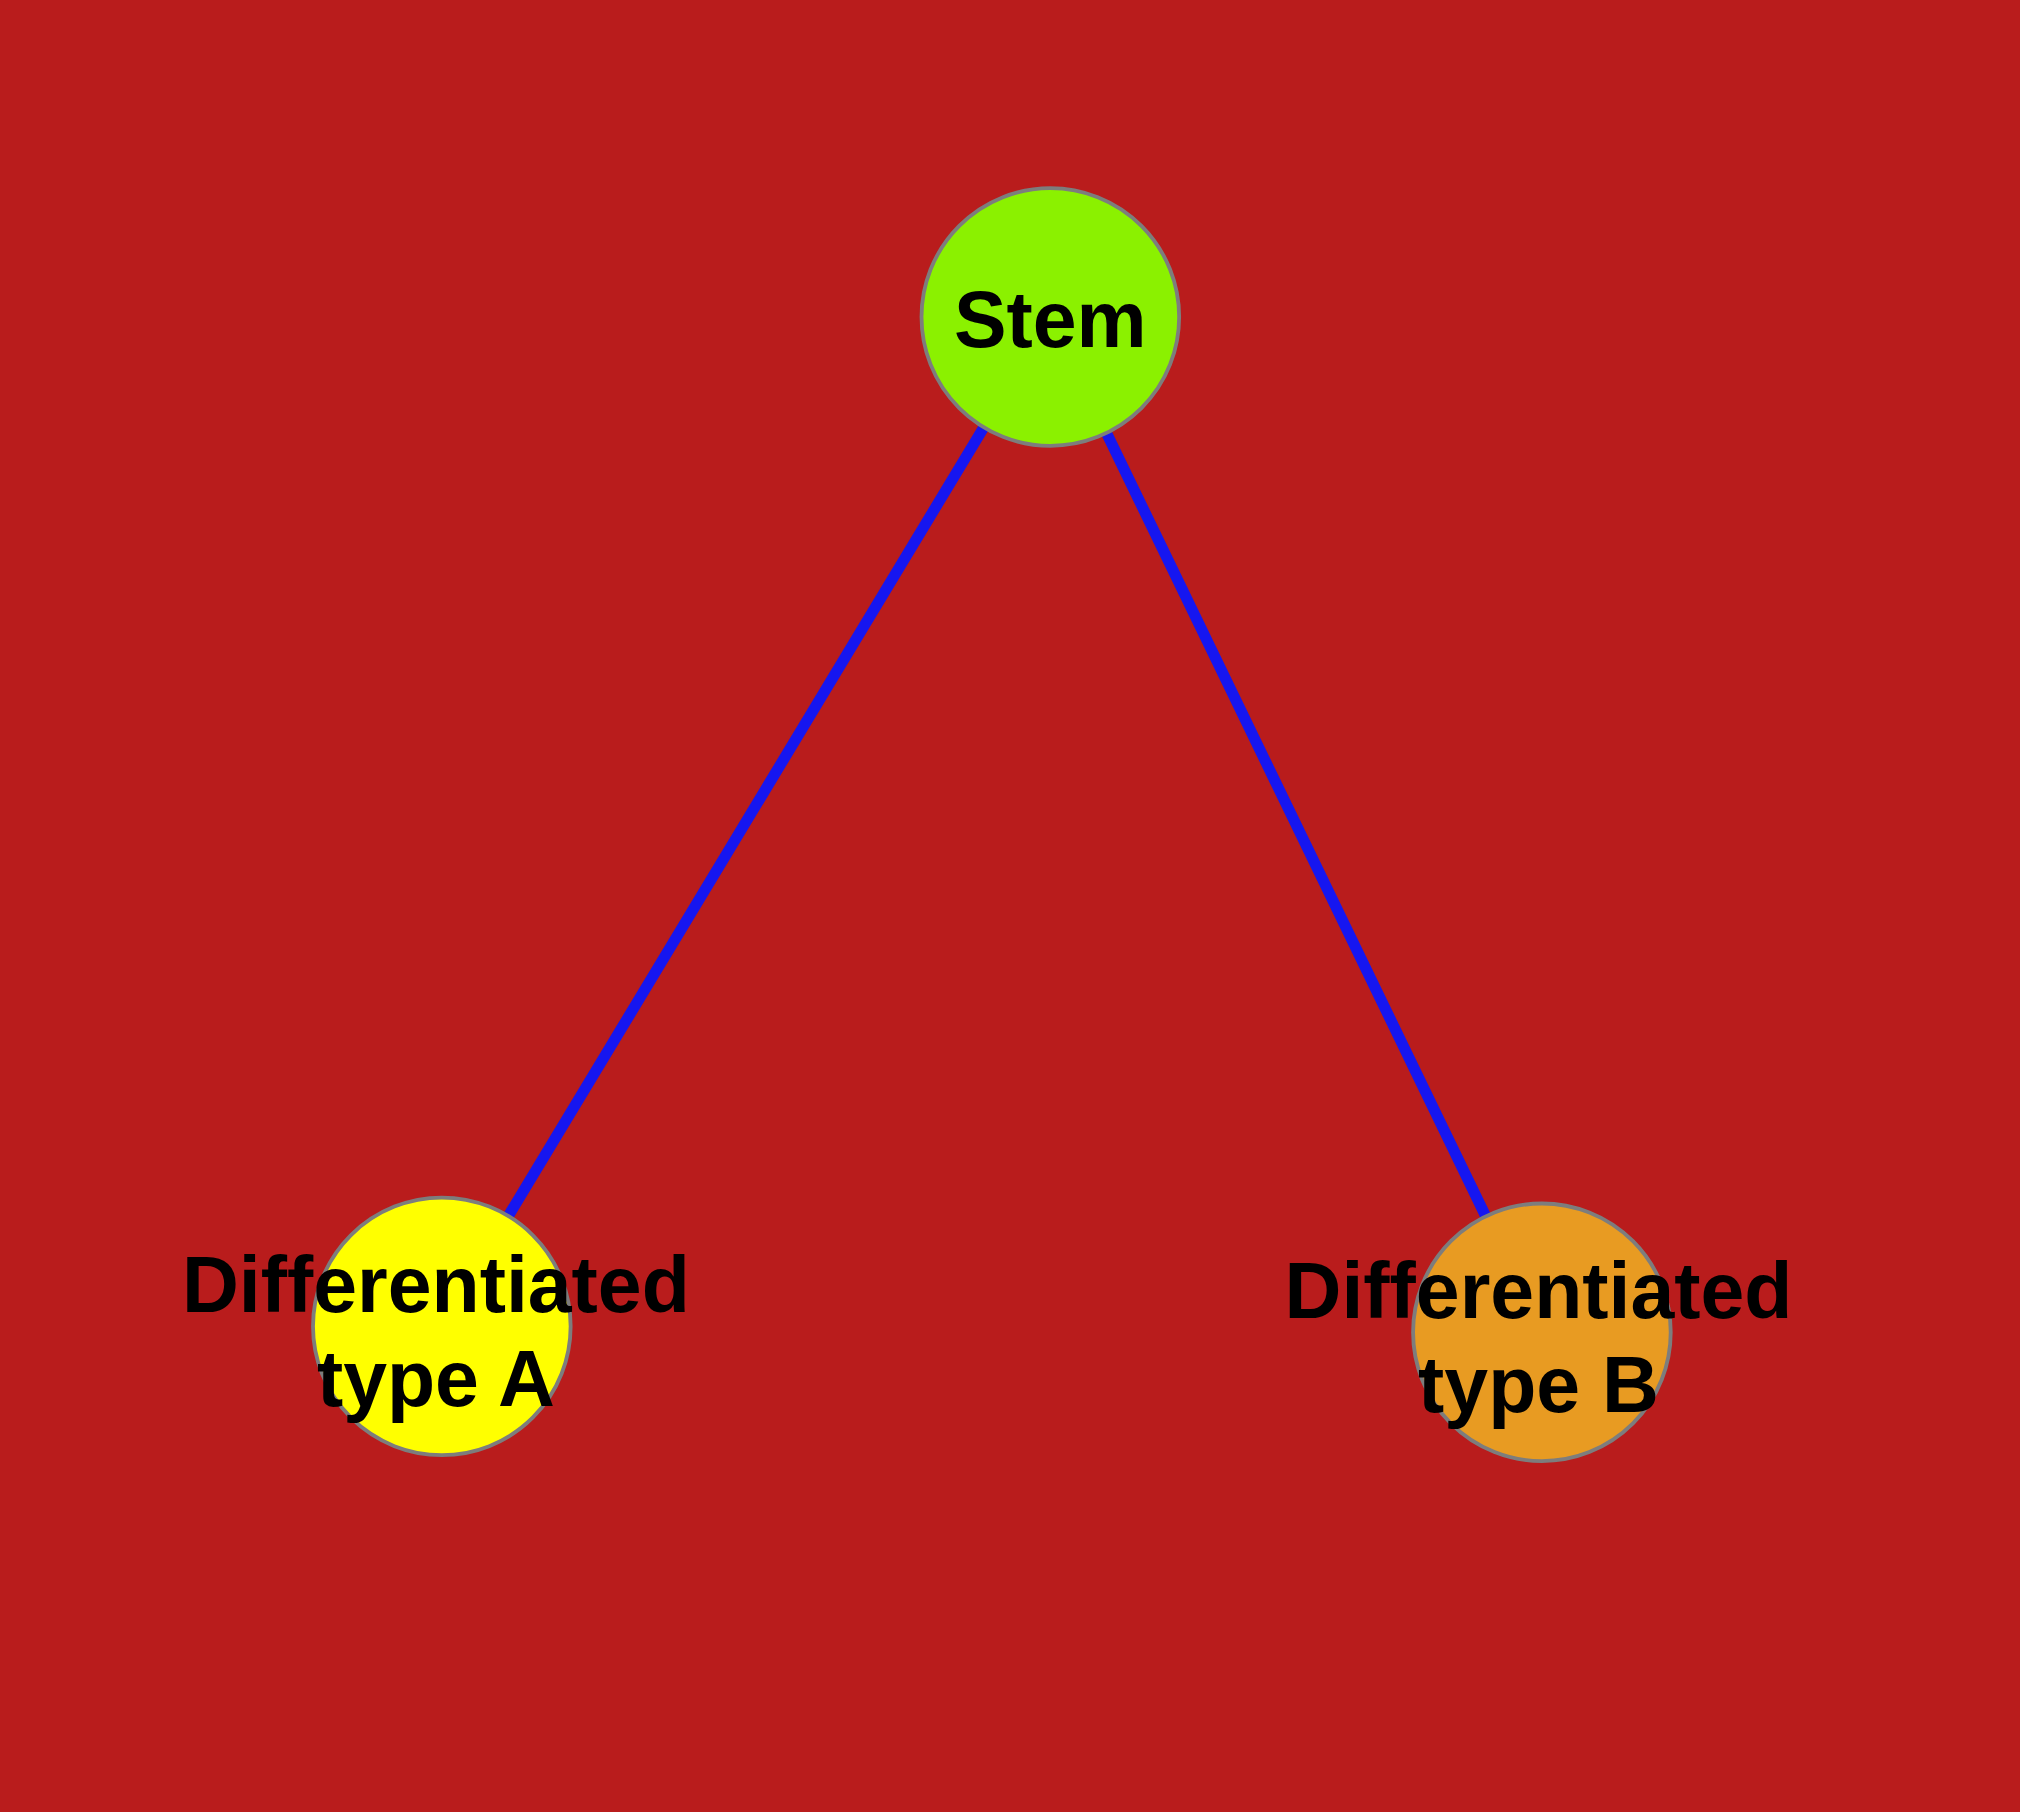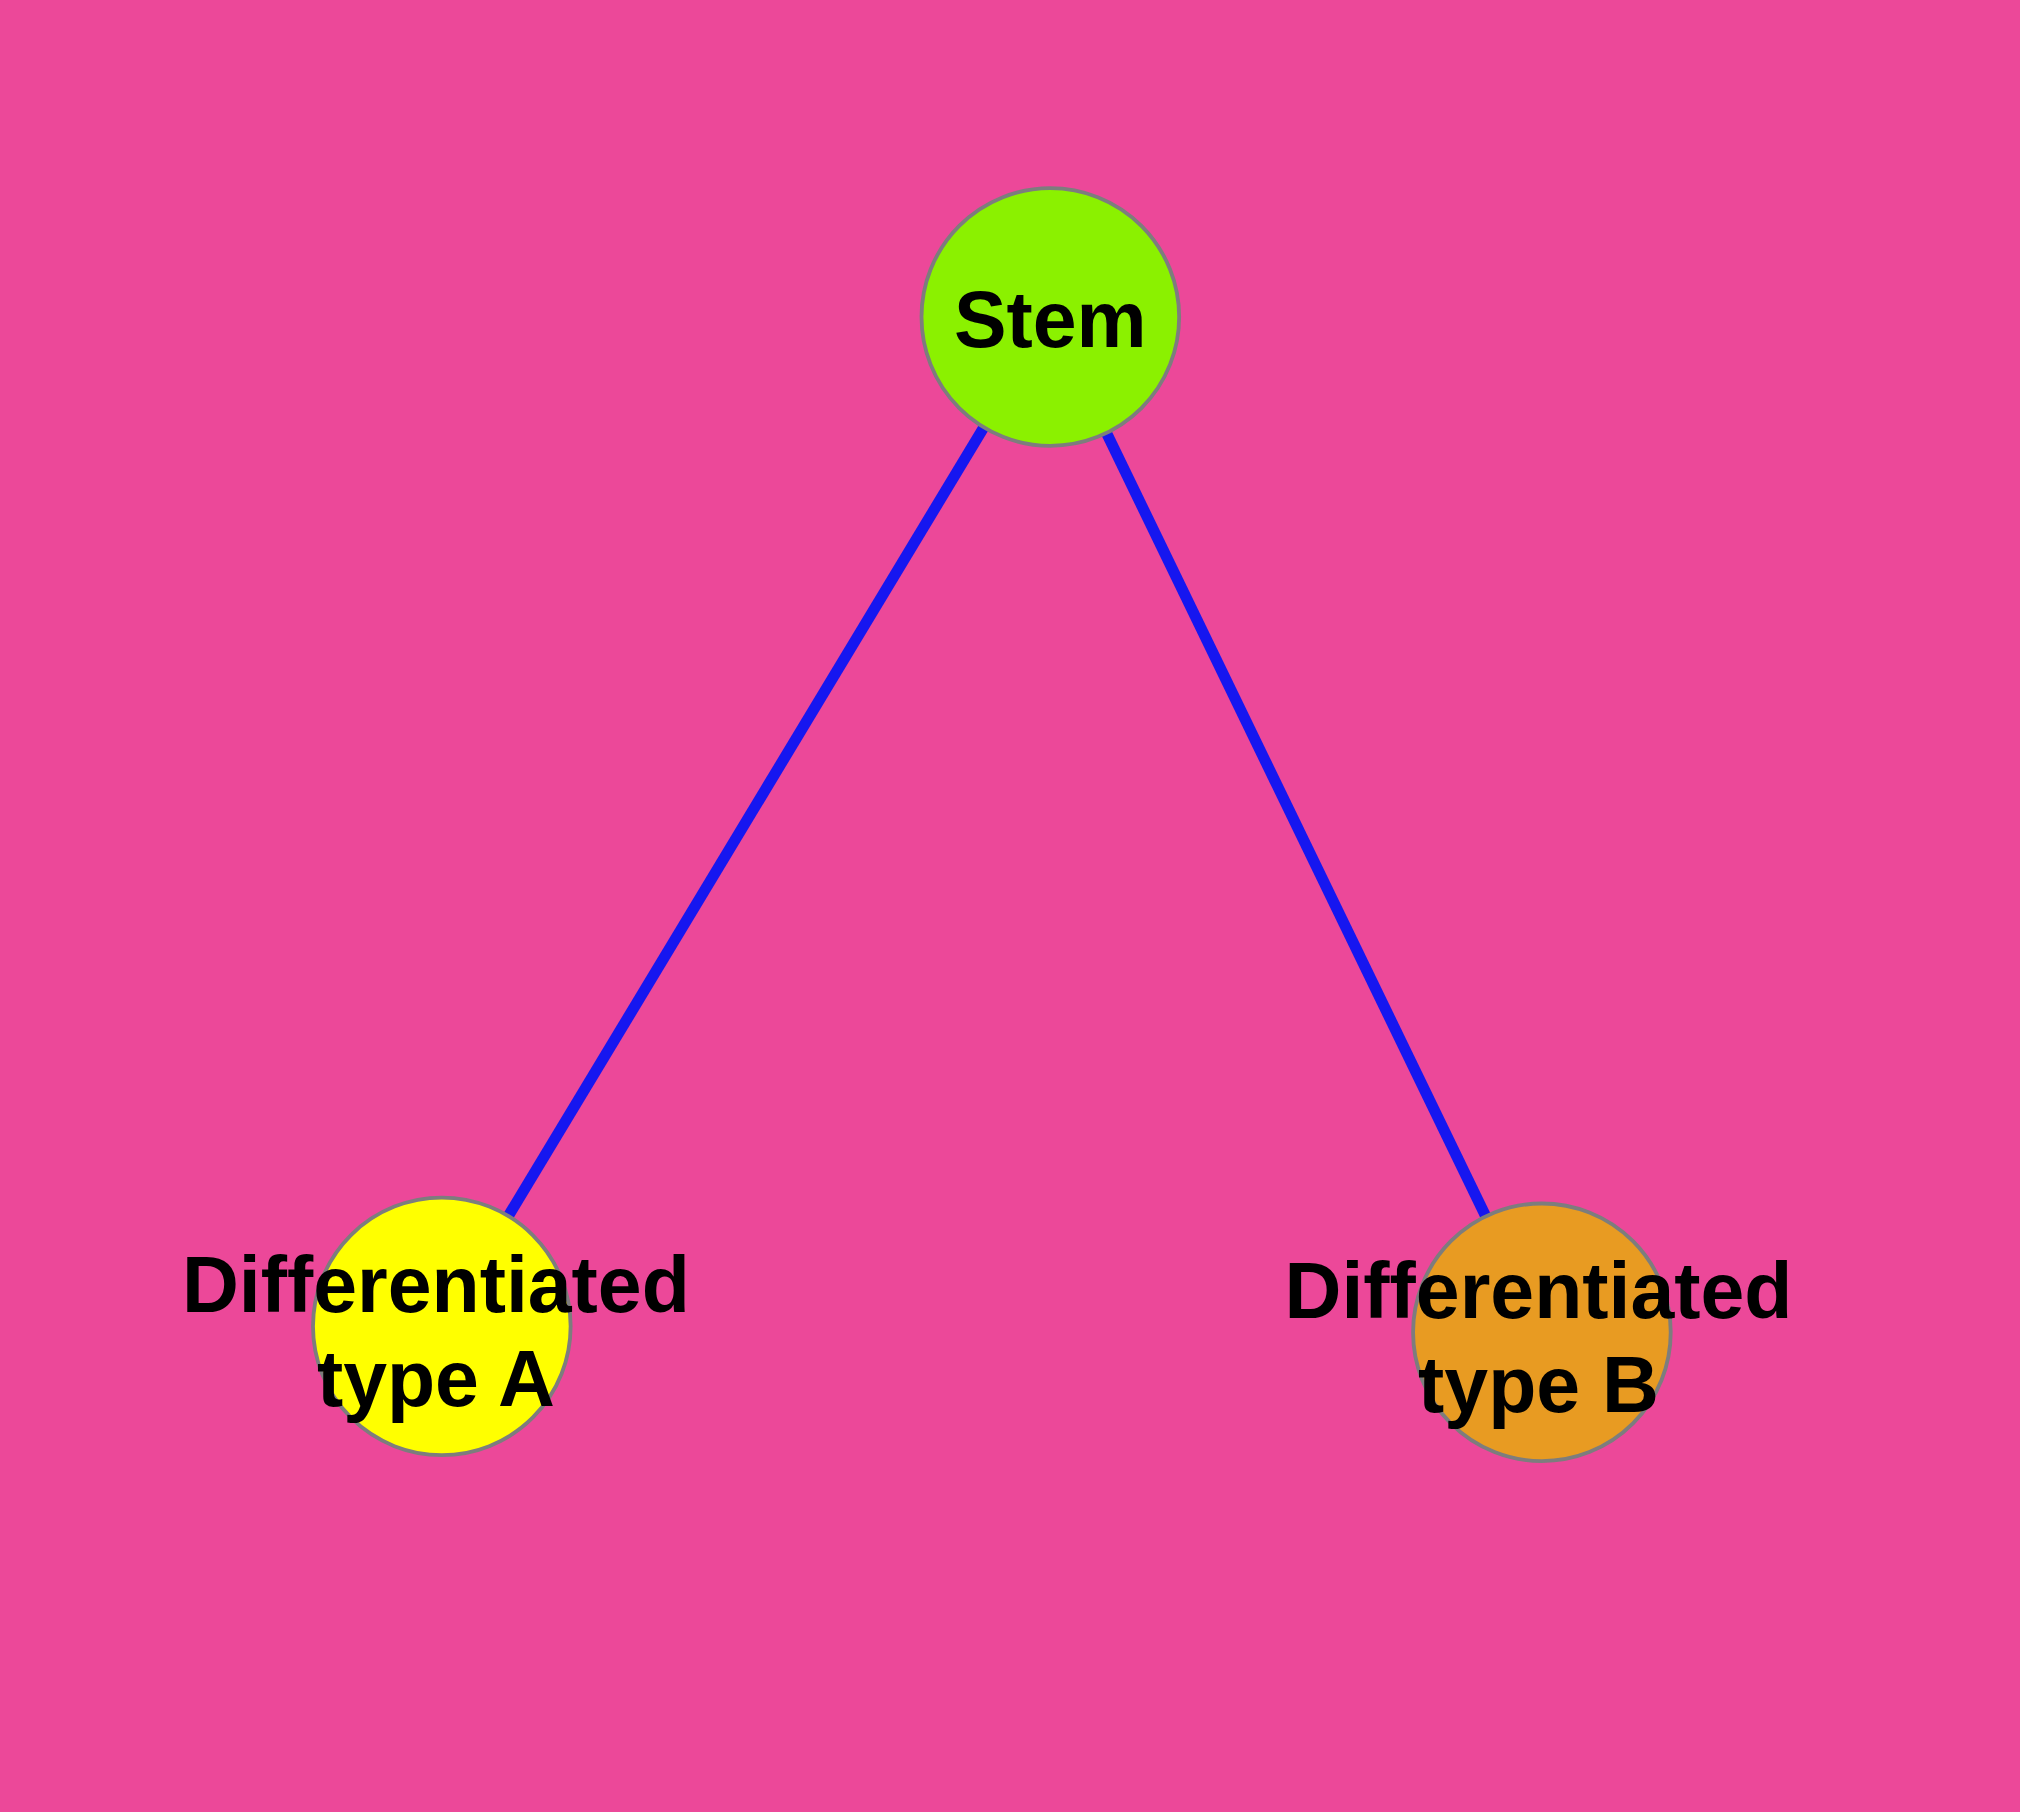--- a/index.html
+++ b/index.html
@@ -7,21 +7,21 @@
     padding: 0;
     width: 2021px;
     height: 1812px;
     background: #CACAF7;
     overflow: hidden;
   }
   .canvas {
     position: relative;
     width: 2021px;
     height: 1812px;
-    background: #ec4899;
+    background: #b91c1c;
     text-decoration: underline;
   }
   svg { display: block; }
   .edge {
     stroke-width: 13;
     stroke-linecap: butt;
     fill: none;
   }
   .node {
     stroke: #7D7D7D;

